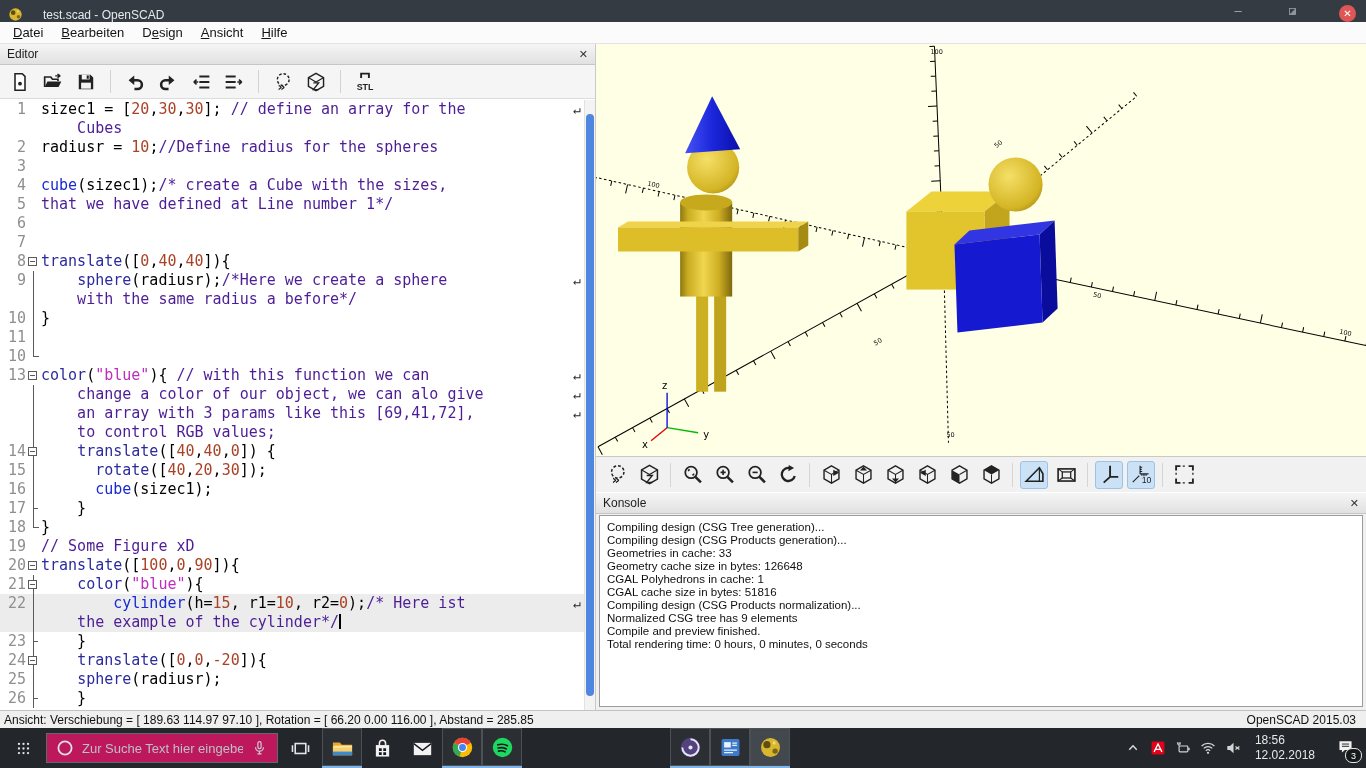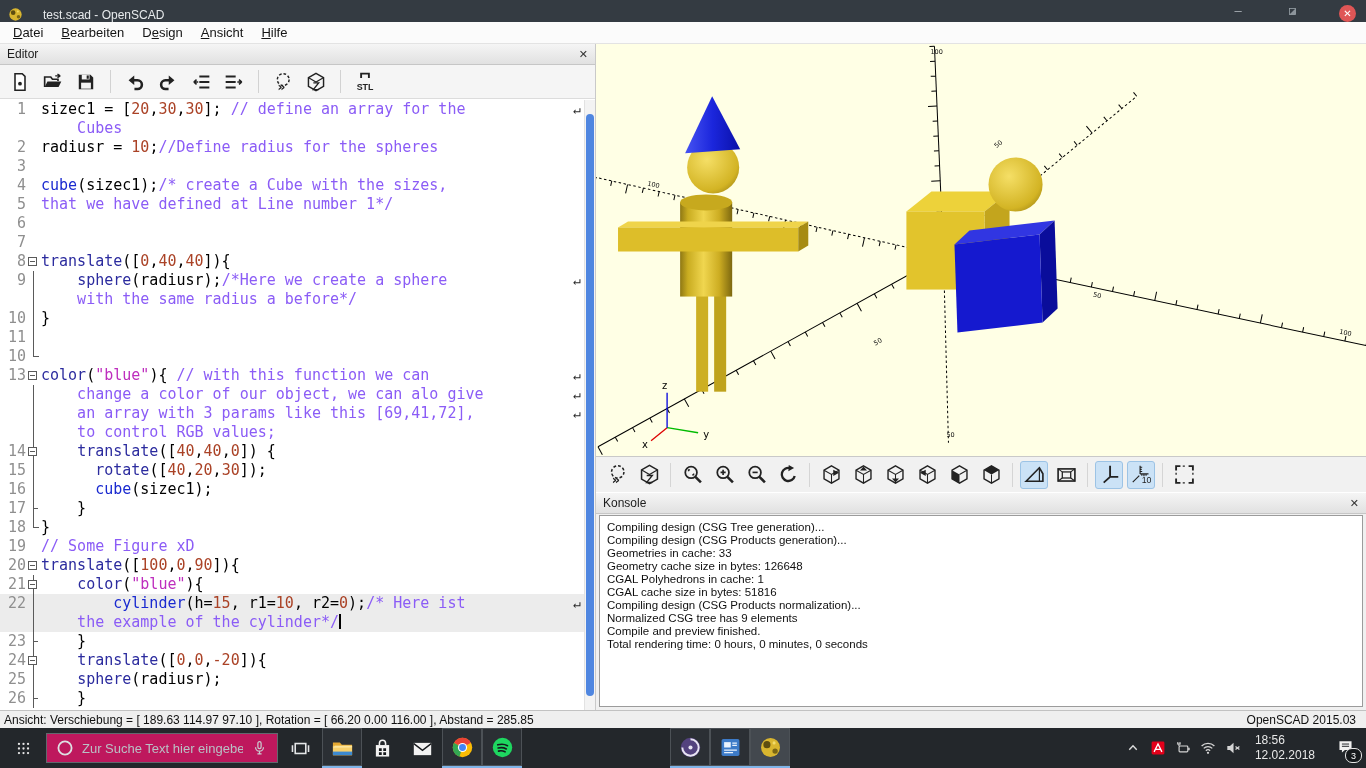--- a/index.html
+++ b/index.html
@@ -42,21 +42,21 @@
   .g{width:26px;text-align:right;color:#8F8F8F;flex:none}
   .f{width:15px;flex:none;position:relative}
   .f .gl{position:absolute;left:7px;top:0;bottom:0;width:1px;background:#5A5A5A}
   .f .gl.t::after{content:"";position:absolute;top:9px;left:0;width:5px;height:1px;background:#5A5A5A}
   .f .gl.c{bottom:auto;height:10px}
   .f .gl.c::after{content:"";position:absolute;top:9px;left:0;width:6px;height:1px;background:#5A5A5A}
   .f .gx{position:absolute;left:2px;top:5px;width:9px;height:9px;border:1px solid #5A5A5A;
          background:#fff;box-sizing:border-box}
   .f .gx::after{content:"";position:absolute;left:1px;top:3px;width:5px;height:1px;background:#5A5A5A}
   .t{flex:1}
-  .d{color:#000}.kA{color:#2B2B9E}.kB{color:#1A2AD0}.n{color:#AA4226}.c{color:#8b5cf6}.s2{color:#BE2EBE}
+  .d{color:#000}.kA{color:#2B2B9E}.kB{color:#1A2AD0}.n{color:#AA4226}.c{color:#4c1d95}.s2{color:#BE2EBE}
   .wrapmark{position:absolute;right:14px;top:0;color:#2a2a2a;font-size:13px}
   .cursor{display:inline-block;width:2px;height:15px;background:#000;vertical-align:-2px}
   #sb{position:absolute;right:0;top:0;bottom:0;width:10px;background:#F3F3F3;border-left:1px solid #E2E2E2}
   #sbthumb{position:absolute;left:1px;right:1px;top:14px;height:582px;background:#4F86E0;border-radius:4px}
 
   
   #viewport{position:absolute;left:596px;top:44px;width:770px;height:412px;background:#FFFFE5;overflow:hidden}
   .axlbl{font:10px "DejaVu Sans",sans-serif;fill:#000}
   .tkl{font:6.5px "DejaVu Sans",sans-serif;fill:#111}
 

